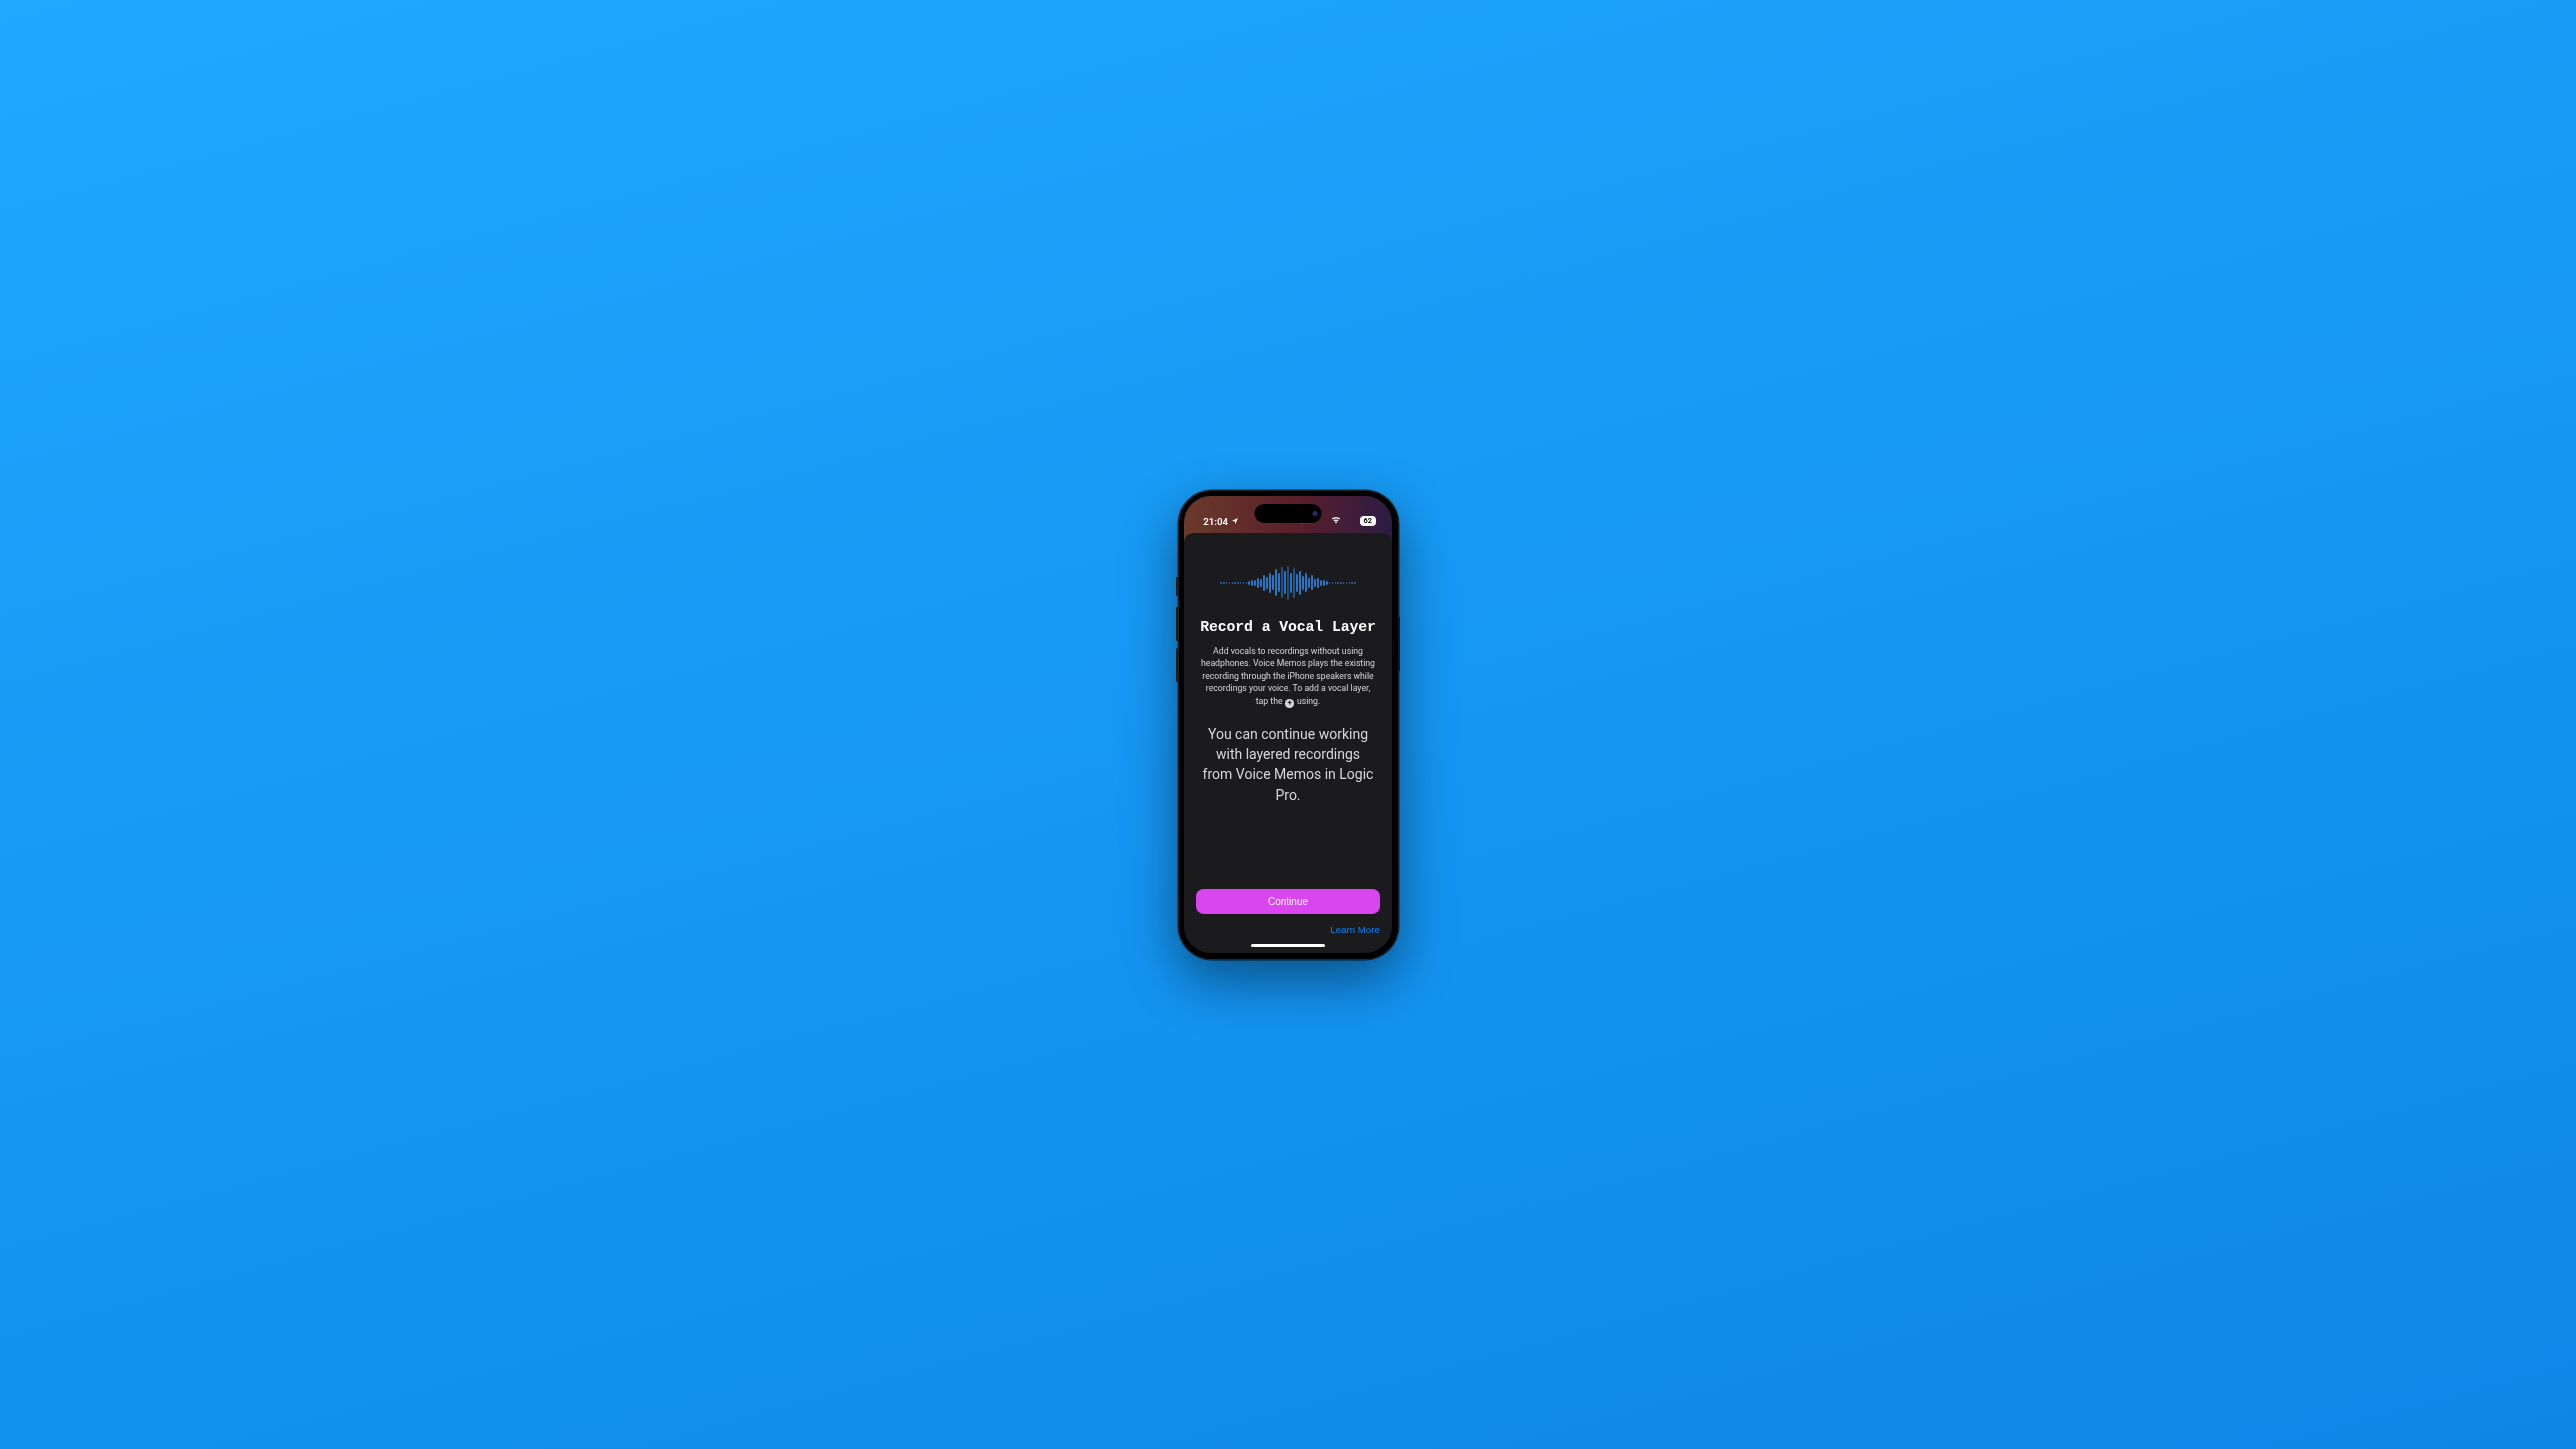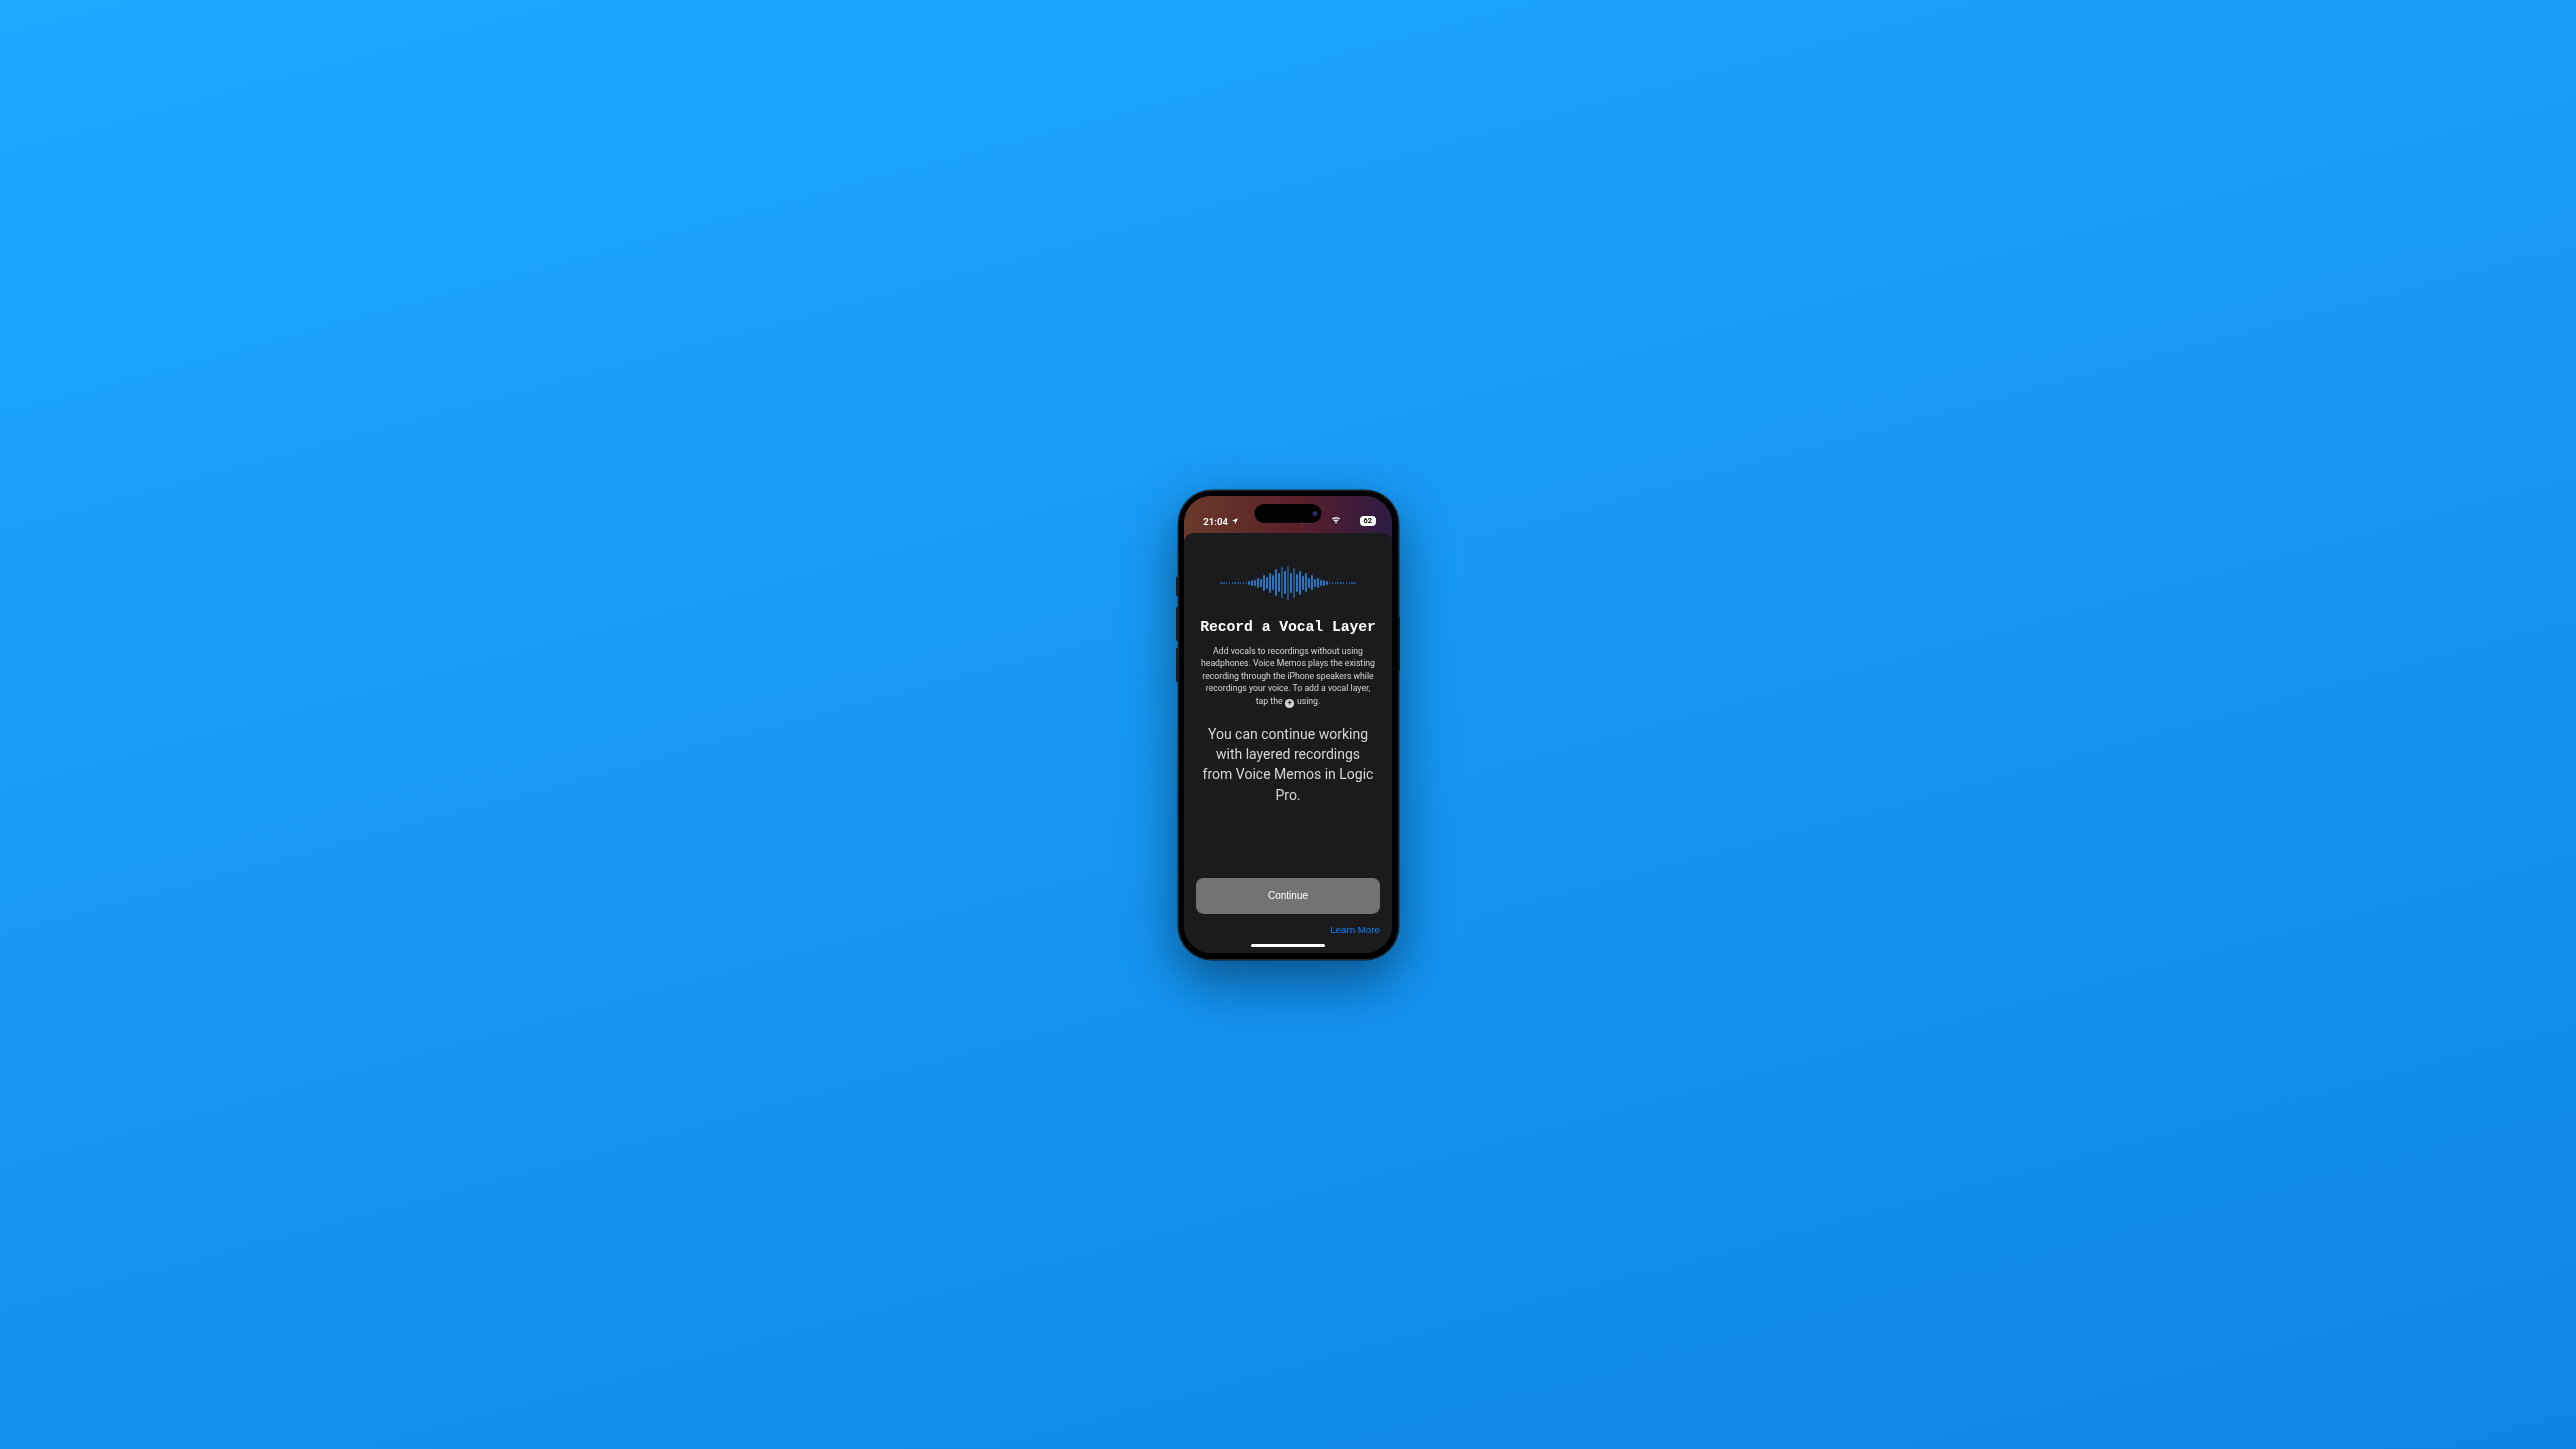--- a/index.html
+++ b/index.html
@@ -165,25 +165,25 @@
   .body-text2 {
     color: #d6d6d8;
     font-size: 14px;
     line-height: 1.45;
     text-align: center;
     margin-top: 16px;
     padding: 0 5.4px;
   }
   .spacer { flex: 1; }
   .continue-btn {
-    background: #737373;
+    background: #d946ef;
     color: #fff;
     border: none;
     border-radius: 7.4px;
-    height: 36px;
+    height: 25px;
     font-size: 10px;
     font-weight: 500;
     width: 100%;
     cursor: pointer;
   }
   .learn-more {
     background: none;
     border: none;
     color: #0a84ff;
     font-size: 9.7px;

